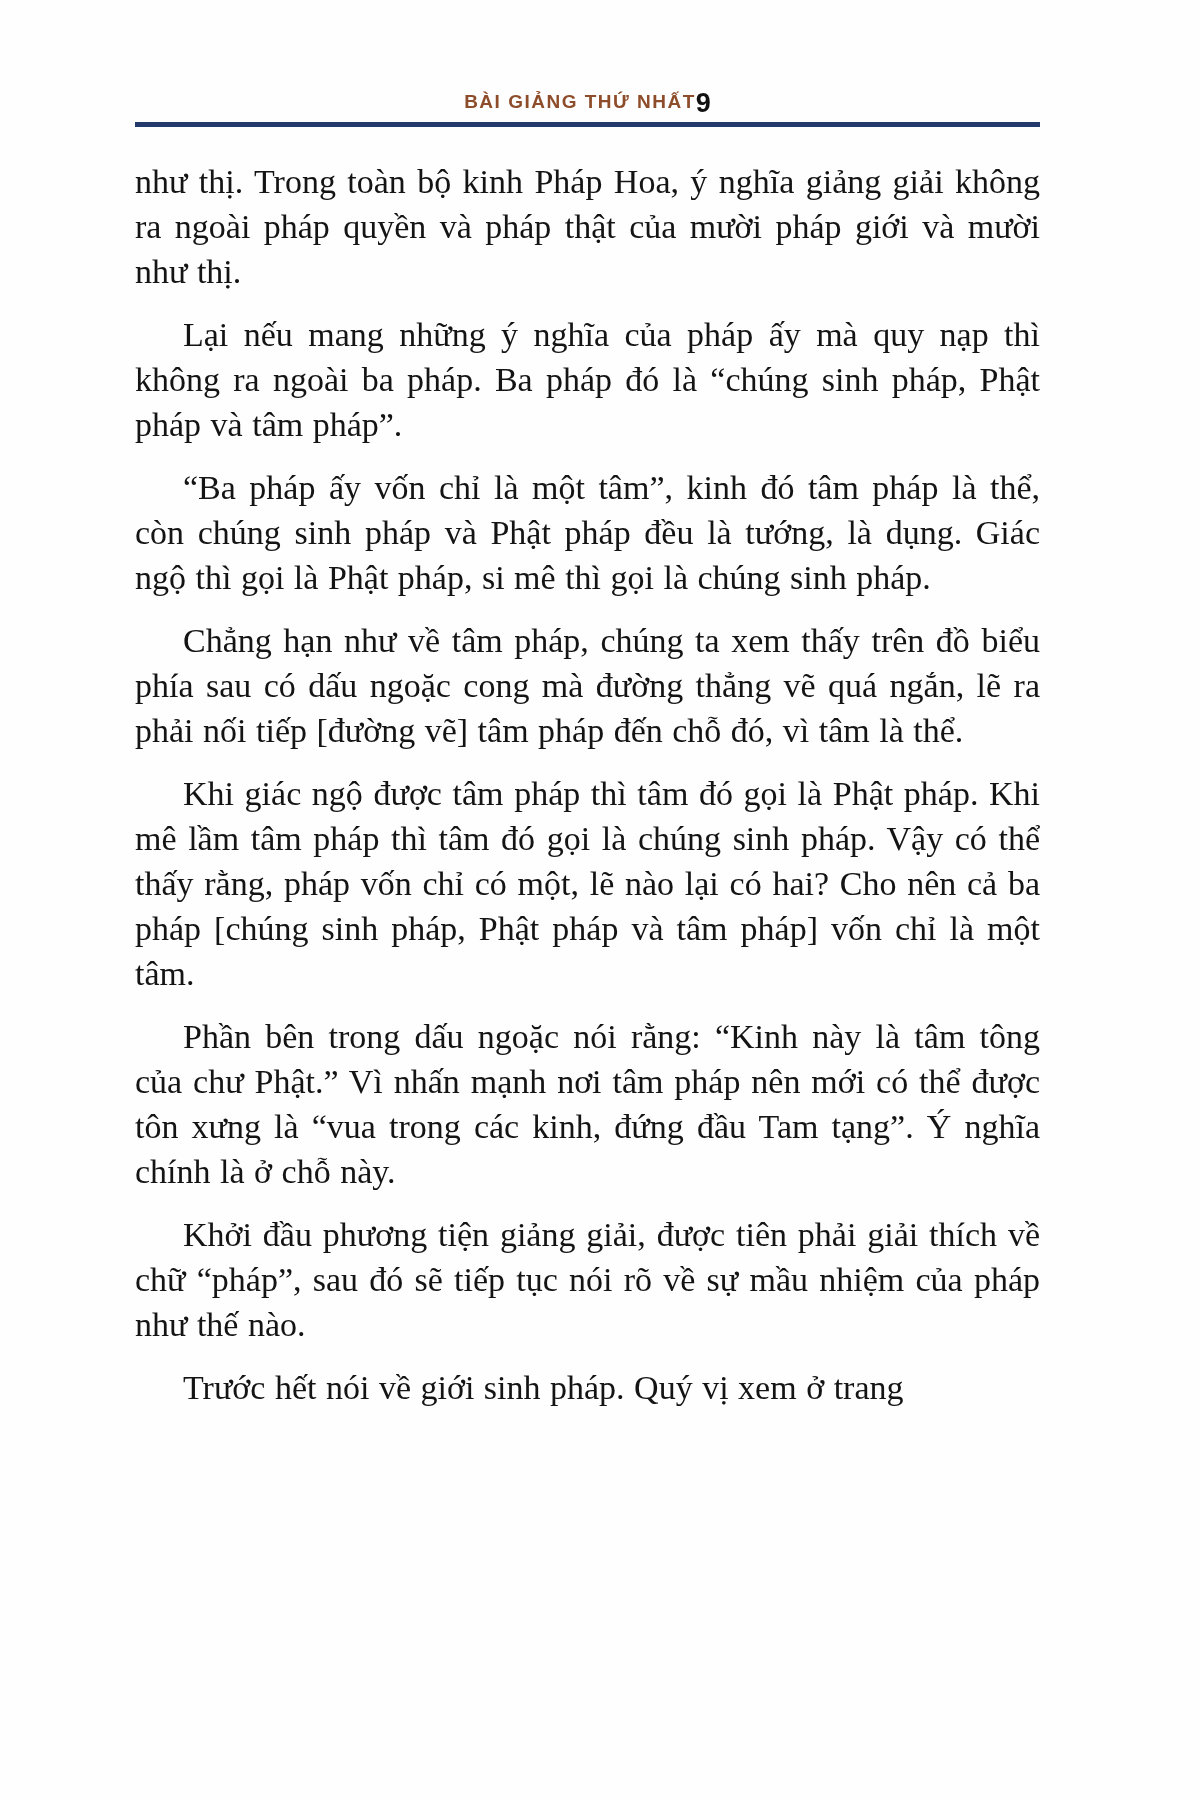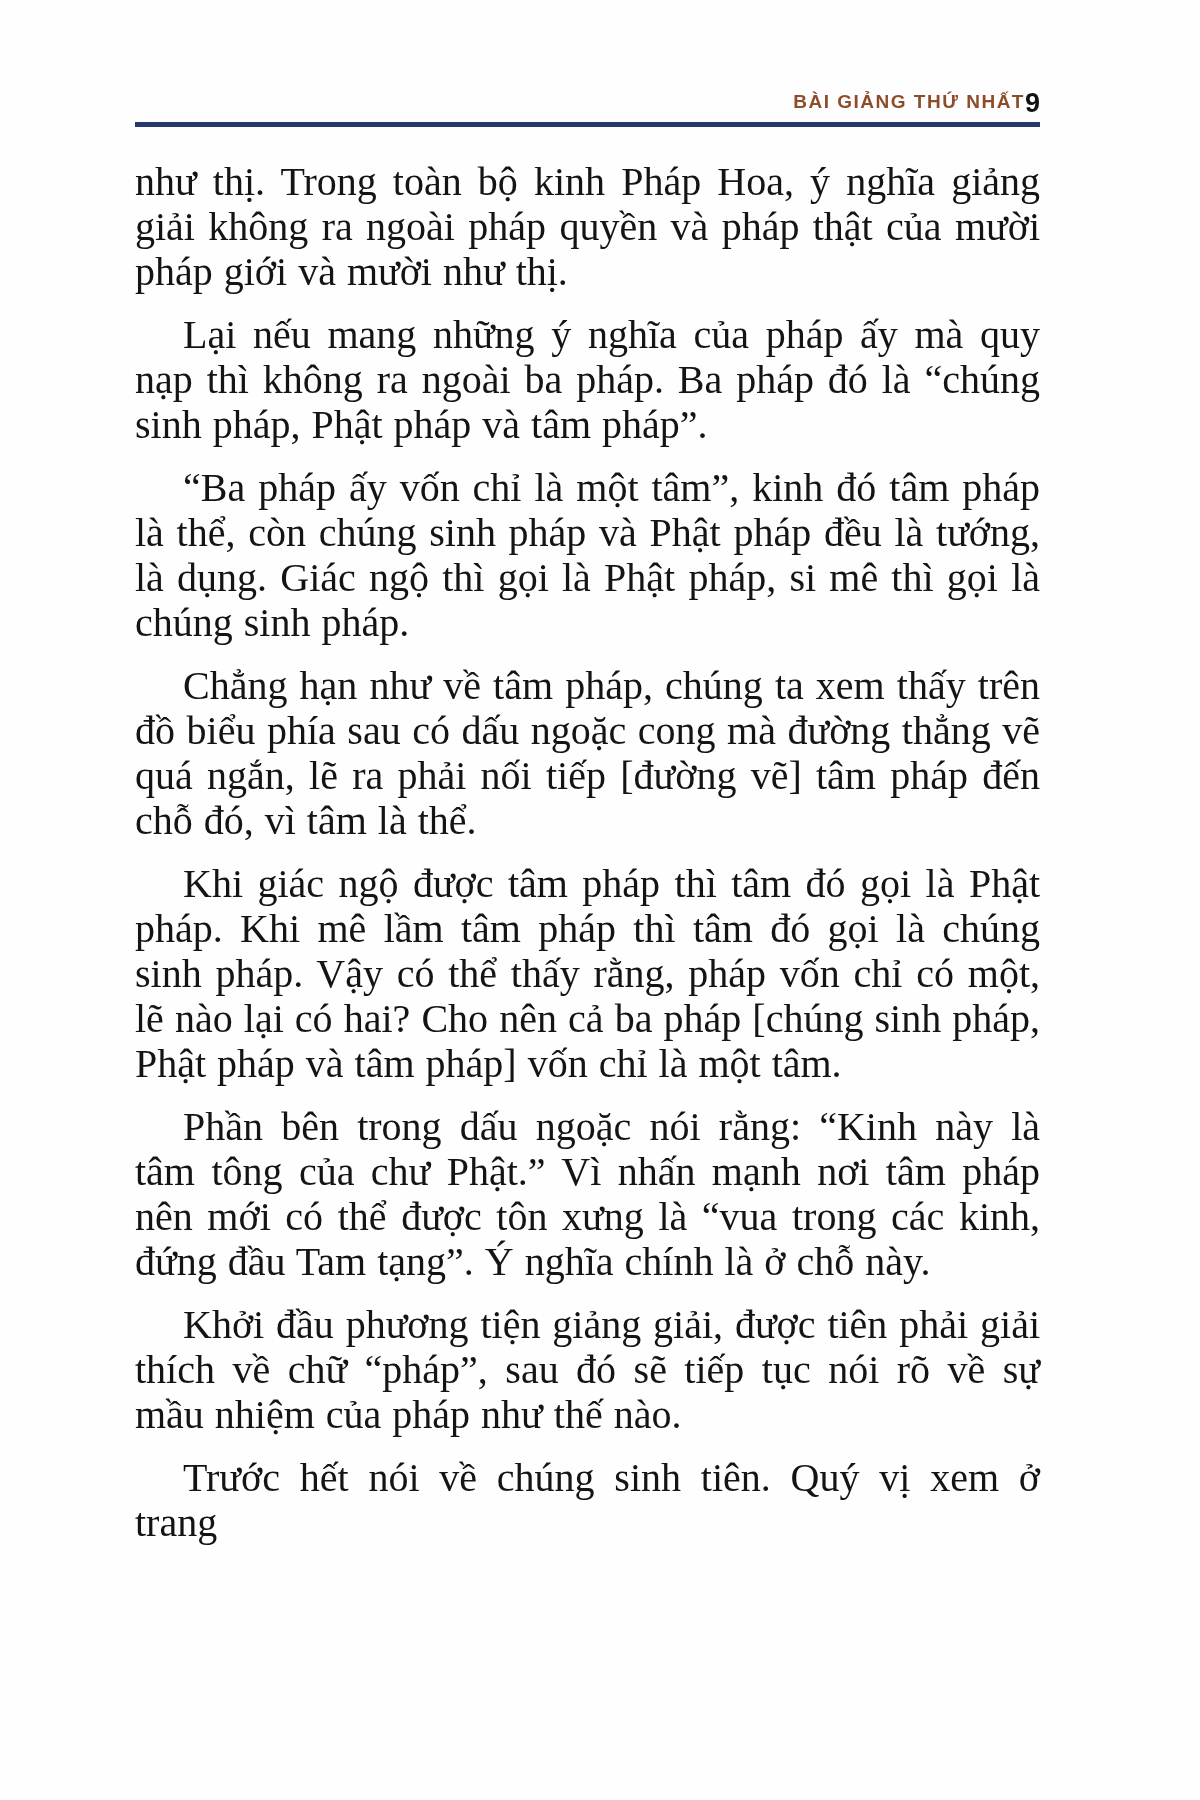--- a/index.html
+++ b/index.html
@@ -16,21 +16,21 @@
     background:var(--paper);
     position:relative;
     font-family:"Liberation Serif","DejaVu Serif",serif;
     overflow:hidden;
   }
   .content{
     padding:86px 160px 0 135px;
   }
   .running-head{
     display:flex;
-    justify-content:flex-end;
+    justify-content:center;
     align-items:flex-end;
   }
   .running-title{
     font-family:"Liberation Sans","DejaVu Sans",sans-serif;
     font-weight:bold;
     font-size:19px;
     letter-spacing:1.5px;
     color:var(--header-text);
   }
   .page-number{
@@ -43,21 +43,21 @@
     top:4px;
   }
   .rule{
     height:5px;
     background:var(--rule);
     margin-top:9px;
   }
   .body-text{
     margin-top:32px;
     color:var(--body-text);
-    font-size:40px;
+    font-size:34px;
     line-height:45px;
     text-align:justify;
   }
   .body-text p{
     margin:0 0 18px 0;
     word-spacing:1px;
   }
   .body-text p.indent{
     text-indent:48px;
   }
@@ -76,17 +76,17 @@
     <div class="rule"></div>
 
     <div class="body-text">
       <p>như thị. Trong toàn bộ kinh Pháp Hoa, ý nghĩa giảng giải không ra ngoài pháp quyền và pháp thật của mười pháp giới và mười như thị.</p>
       <p class="indent">Lại nếu mang những ý nghĩa của pháp ấy mà quy nạp thì không ra ngoài ba pháp. Ba pháp đó là “chúng sinh pháp, Phật pháp và tâm pháp”.</p>
       <p class="indent">“Ba pháp ấy vốn chỉ là một tâm”, kinh đó tâm pháp là thể, còn chúng sinh pháp và Phật pháp đều là tướng, là dụng. Giác ngộ thì gọi là Phật pháp, si mê thì gọi là chúng sinh pháp.</p>
       <p class="indent">Chẳng hạn như về tâm pháp, chúng ta xem thấy trên đồ biểu phía sau có dấu ngoặc cong mà đường thẳng vẽ quá ngắn, lẽ ra phải nối tiếp [đường vẽ] tâm pháp đến chỗ đó, vì tâm là thể.</p>
       <p class="indent">Khi giác ngộ được tâm pháp thì tâm đó gọi là Phật pháp. Khi mê lầm tâm pháp thì tâm đó gọi là chúng sinh pháp. Vậy có thể thấy rằng, pháp vốn chỉ có một, lẽ nào lại có hai? Cho nên cả ba pháp [chúng sinh pháp, Phật pháp và tâm pháp] vốn chỉ là một tâm.</p>
       <p class="indent">Phần bên trong dấu ngoặc nói rằng: “Kinh này là tâm tông của chư Phật.” Vì nhấn mạnh nơi tâm pháp nên mới có thể được tôn xưng là “vua trong các kinh, đứng đầu Tam tạng”. Ý nghĩa chính là ở chỗ này.</p>
       <p class="indent">Khởi đầu phương tiện giảng giải, được tiên phải giải thích về chữ “pháp”, sau đó sẽ tiếp tục nói rõ về sự mầu nhiệm của pháp như thế nào.</p>
-      <p class="indent">Trước hết nói về chúng sinh tiên. Quý vị xem ở trang</p>
+      <p class="indent">Trước hết nói về giới sinh pháp. Quý vị xem ở trang</p>
     </div>
 
   </div>
 </div>
 
 </body></html>

